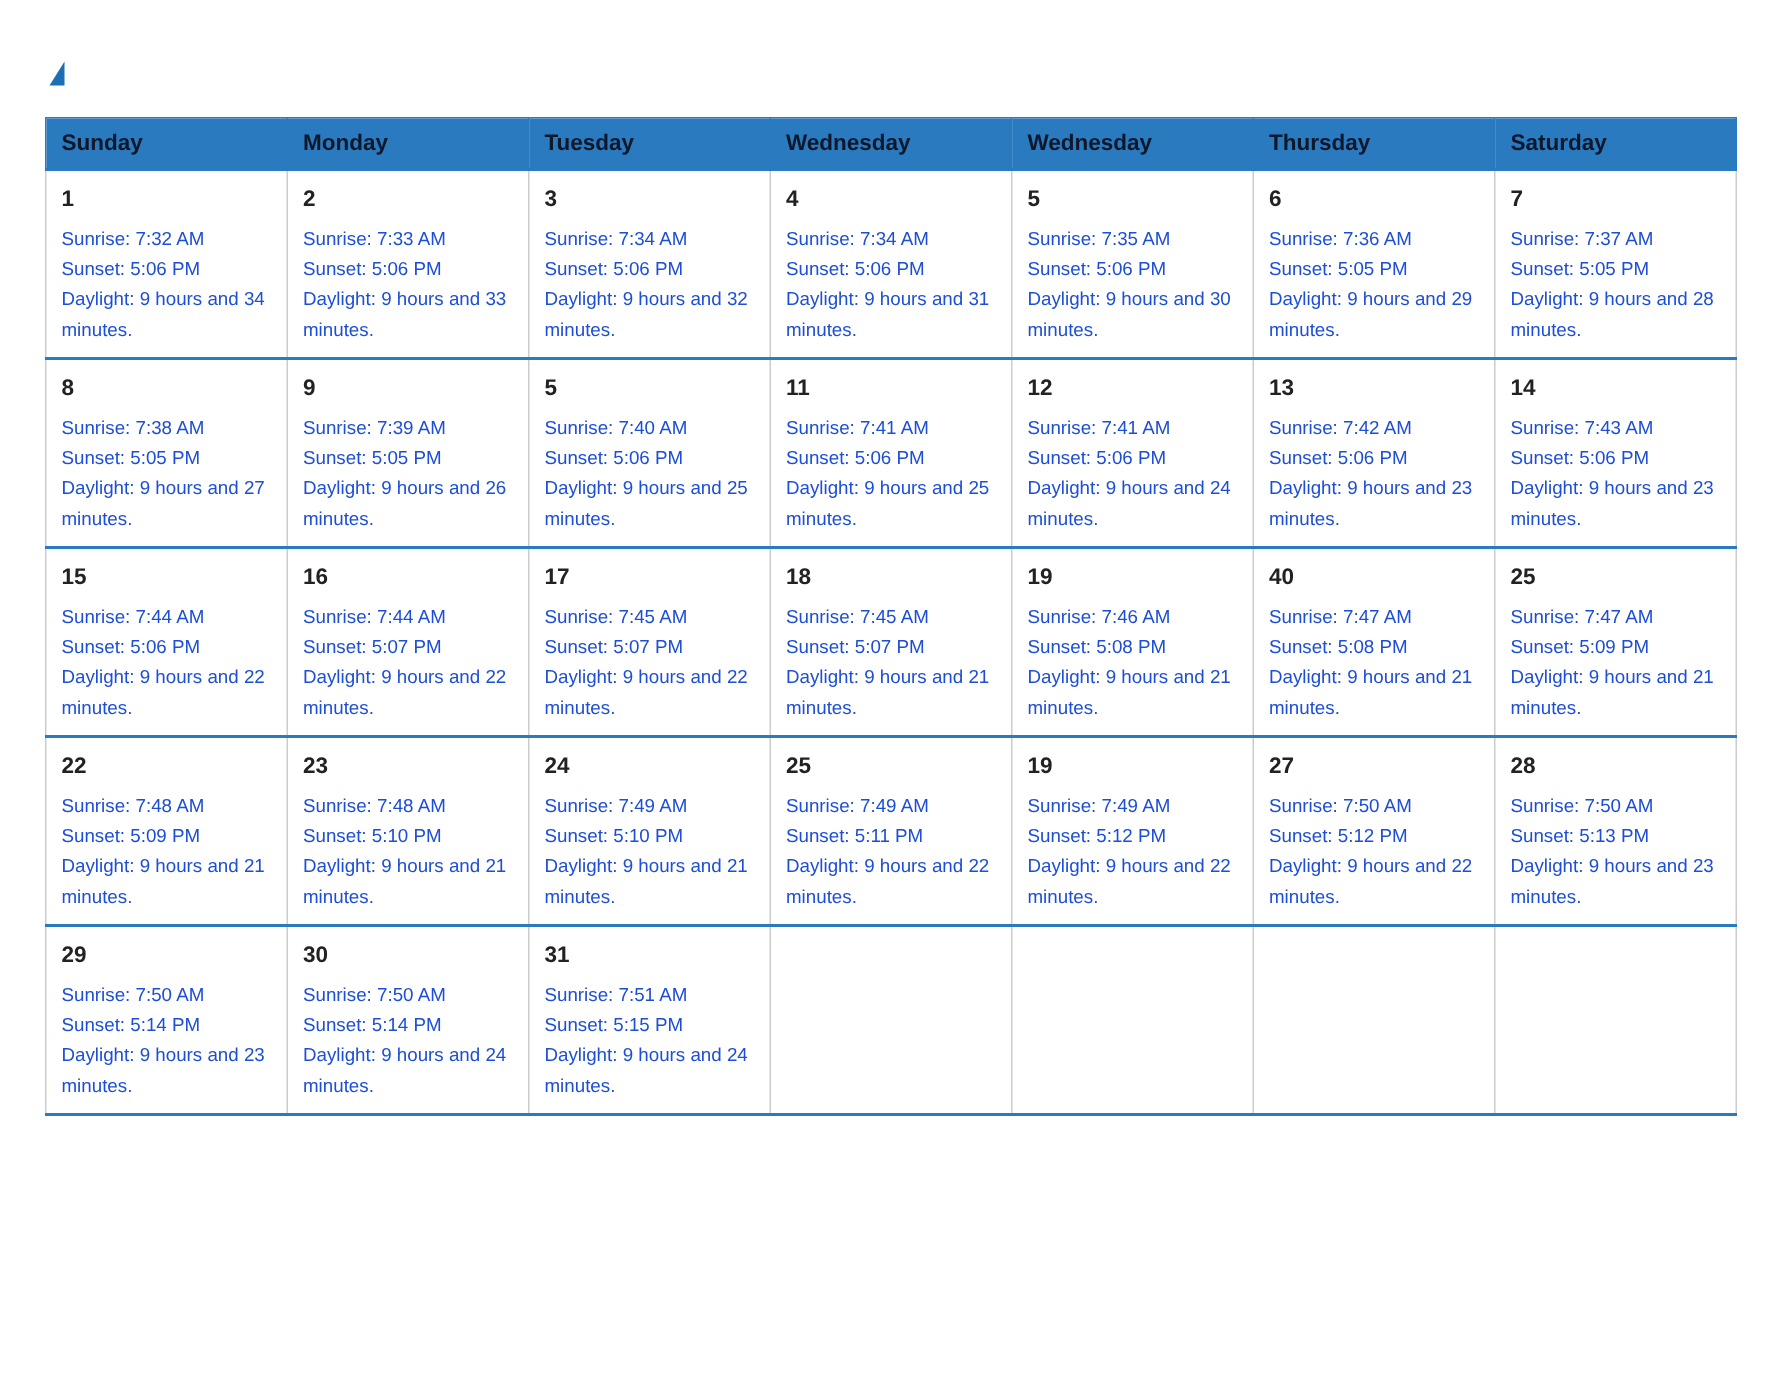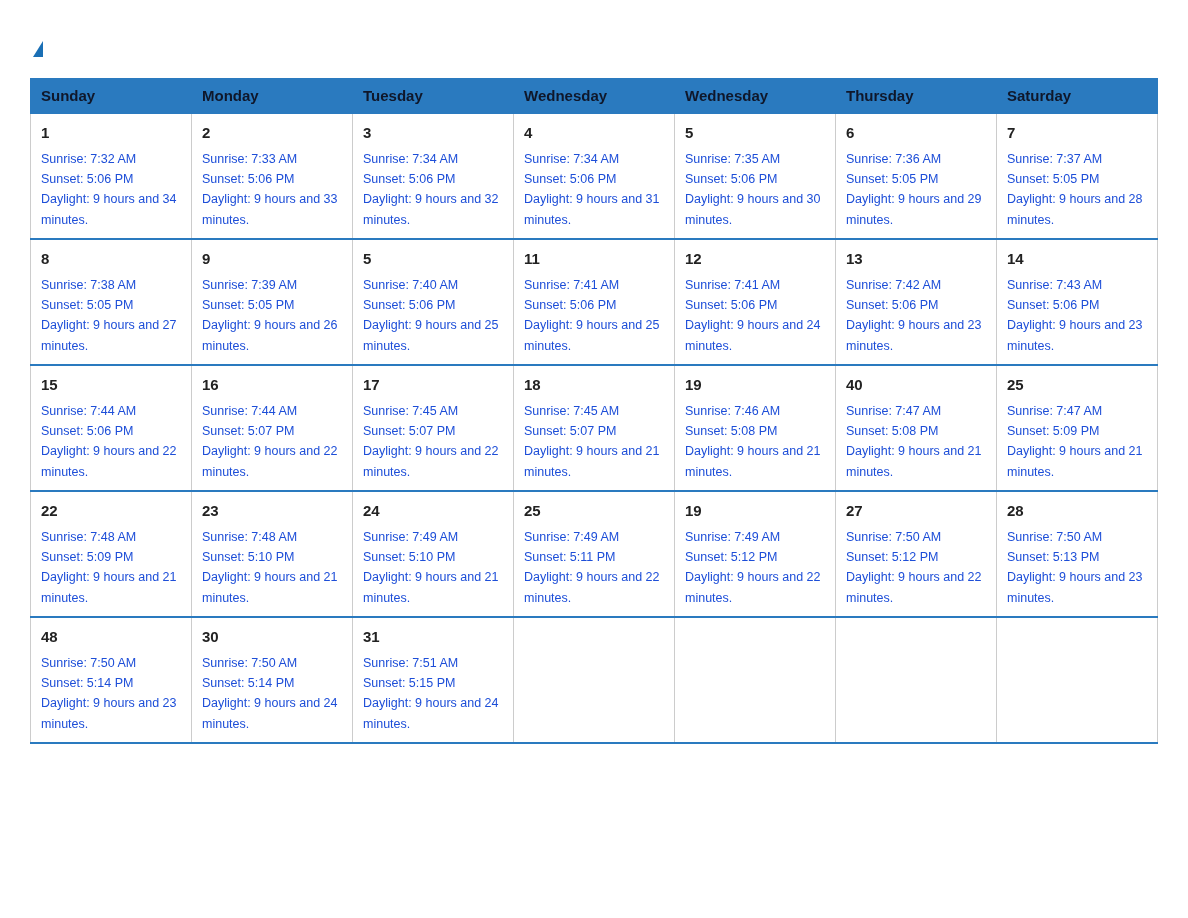--- a/index.html
+++ b/index.html
@@ -158,21 +158,21 @@
       <tr>
         <td><span class="day-number">22</span><span class="day-info">Sunrise: 7:48 AM<br>Sunset: 5:09 PM<br>Daylight: 9 hours and 21 minutes.</span></td>
         <td><span class="day-number">23</span><span class="day-info">Sunrise: 7:48 AM<br>Sunset: 5:10 PM<br>Daylight: 9 hours and 21 minutes.</span></td>
         <td><span class="day-number">24</span><span class="day-info">Sunrise: 7:49 AM<br>Sunset: 5:10 PM<br>Daylight: 9 hours and 21 minutes.</span></td>
         <td><span class="day-number">25</span><span class="day-info">Sunrise: 7:49 AM<br>Sunset: 5:11 PM<br>Daylight: 9 hours and 22 minutes.</span></td>
         <td><span class="day-number">19</span><span class="day-info">Sunrise: 7:49 AM<br>Sunset: 5:12 PM<br>Daylight: 9 hours and 22 minutes.</span></td>
         <td><span class="day-number">27</span><span class="day-info">Sunrise: 7:50 AM<br>Sunset: 5:12 PM<br>Daylight: 9 hours and 22 minutes.</span></td>
         <td><span class="day-number">28</span><span class="day-info">Sunrise: 7:50 AM<br>Sunset: 5:13 PM<br>Daylight: 9 hours and 23 minutes.</span></td>
       </tr>
       <tr>
-        <td><span class="day-number">48</span><span class="day-info">Sunrise: 7:50 AM<br>Sunset: 5:14 PM<br>Daylight: 9 hours and 23 minutes.</span></td>
+        <td><span class="day-number">29</span><span class="day-info">Sunrise: 7:50 AM<br>Sunset: 5:14 PM<br>Daylight: 9 hours and 23 minutes.</span></td>
         <td><span class="day-number">30</span><span class="day-info">Sunrise: 7:50 AM<br>Sunset: 5:14 PM<br>Daylight: 9 hours and 24 minutes.</span></td>
         <td><span class="day-number">31</span><span class="day-info">Sunrise: 7:51 AM<br>Sunset: 5:15 PM<br>Daylight: 9 hours and 24 minutes.</span></td>
         <td class="empty-cell"></td>
         <td class="empty-cell"></td>
         <td class="empty-cell"></td>
         <td class="empty-cell"></td>
       </tr>
     </tbody>
 </table>
 

